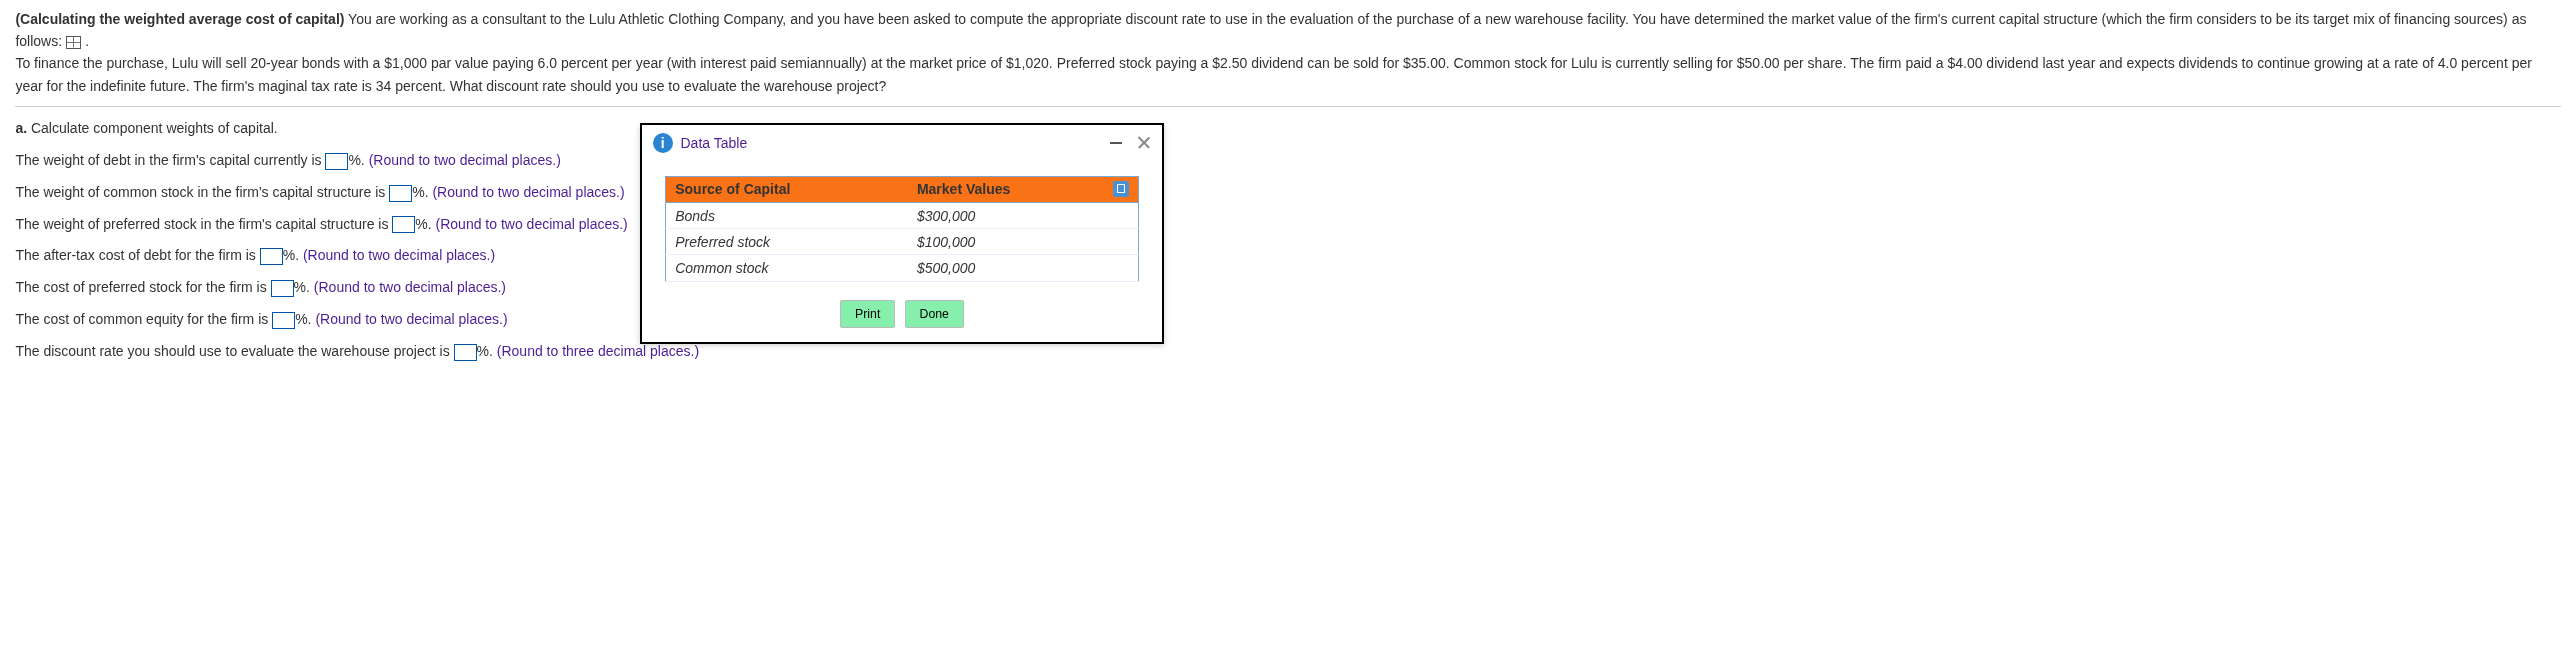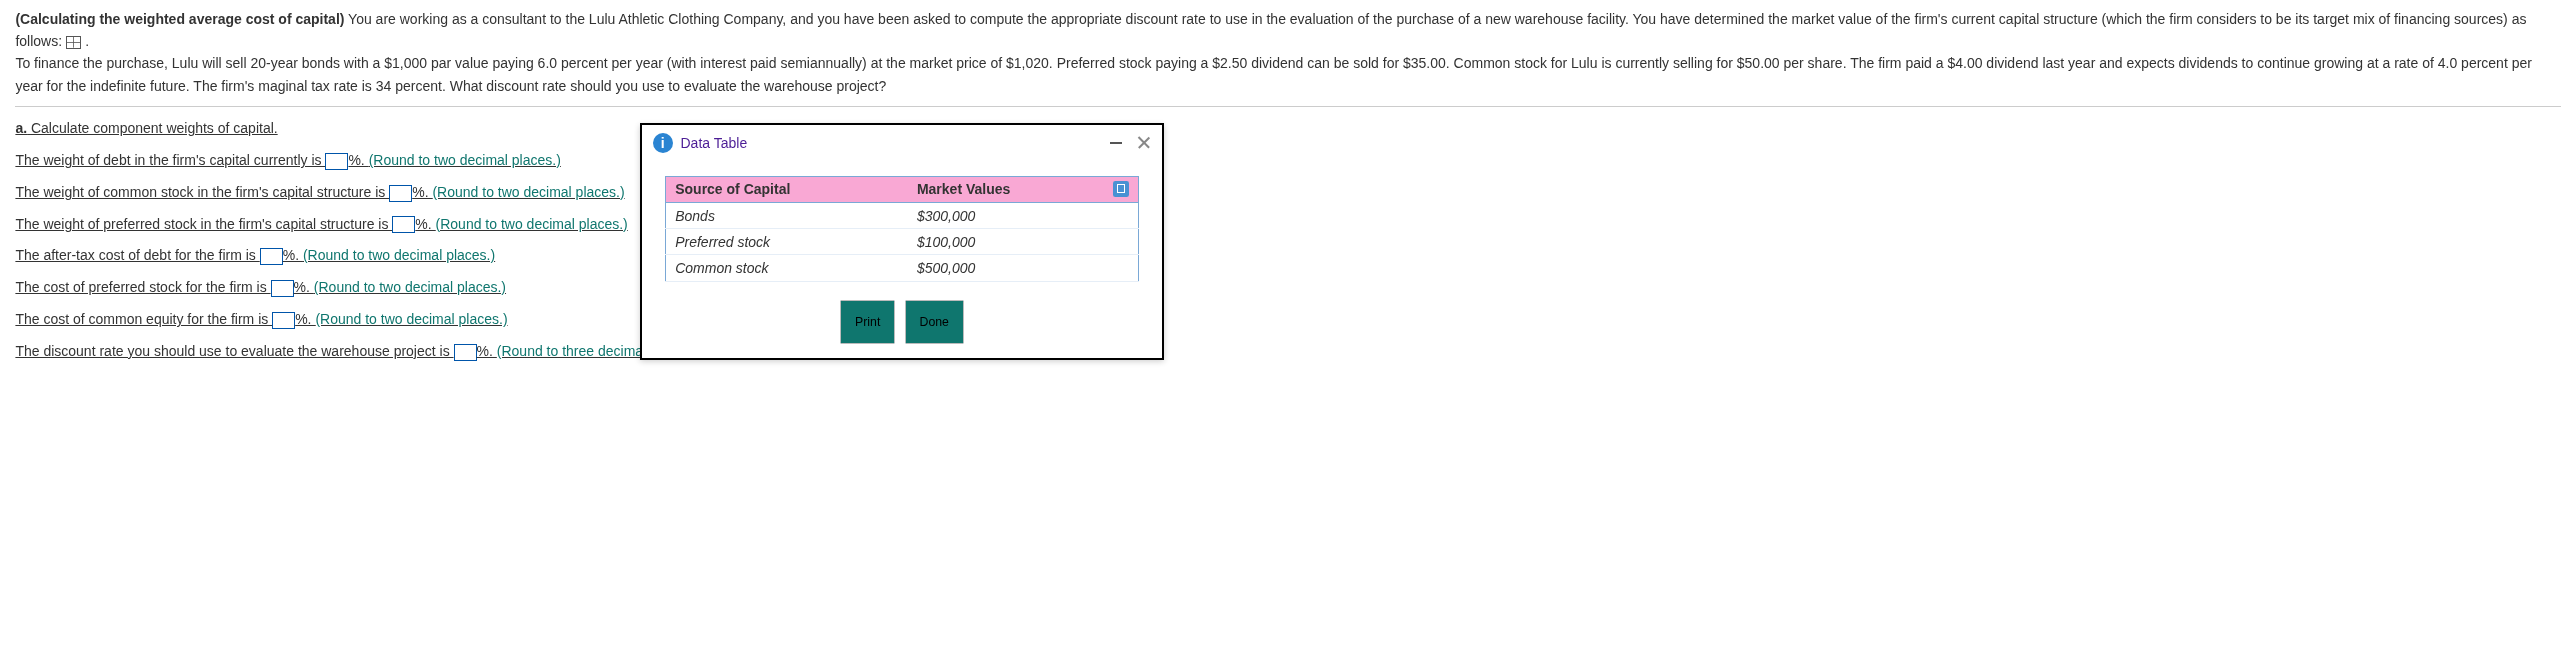--- a/index.html
+++ b/index.html
@@ -17,32 +17,32 @@
       display: inline-block;
       width: 15.4px;
       height: 12.3px;
       border: 1.2px solid #555;
       vertical-align: middle;
       position: relative;
       background: linear-gradient(#555,#555) center/0.8px 100% no-repeat,
                   linear-gradient(#555,#555) center/100% 0.8px no-repeat;
     }
     .divider { border-top: 0.8px solid #ccc; margin: 9.2px 0 6.2px 0; }
-    .section { margin: 7.7px 0; text-decoration: underline; }
+    .section { margin: 7.7px 0; }
     .question-line { margin: 10.8px 0; line-height: 1.5; }
     .input-field {
       width: 23px;
       height: 17px;
       border: 1.2px solid #0055aa;
       vertical-align: middle;
       background: #fff;
       font-size: 12.3px;
       padding: 0 1.5px;
     }
-    .hint { color: #0f766e; }
+    .hint { color: #4c1d95; }
     .part-label { font-weight: bold; }
     
     .popup {
       position: absolute;
       left: 640px;
       top: 123px;
       width: 524px;
       border: 2.3px solid #000;
       background: #fff;
       box-shadow: 0 1.5px 6.2px rgba(0,0,0,0.2);
@@ -74,21 +74,21 @@
     }
     .close-icon::before { transform: rotate(45deg); }
     .close-icon::after { transform: rotate(-45deg); }
     .popup-body { padding: 15.4px 23px 7.7px 23px; }
     .data-table {
       width: 100%;
       border: 0.8px solid #7aa8d6;
       border-collapse: collapse;
     }
     .data-table thead th {
-      background: #f9a8d4;
+      background: #f97316;
       text-align: left;
       padding: 4.6px 9.2px;
       border-bottom: 0.8px solid #7aa8d6;
       font-weight: bold;
     }
     .data-table td {
       padding: 4.6px 9.2px;
       border-bottom: 0.8px solid #e6eef7;
       font-style: italic;
     }
@@ -109,22 +109,22 @@
       border: 1.5px solid #fff;
     }
     .popup-footer {
       display: flex;
       justify-content: center;
       gap: 9.2px;
       padding: 10.8px 0 14px 0;
     }
     .btn {
       border: 0.8px solid #bbb;
-      background: #0f766e;
-      padding: 14px 14px;
+      background: #86efac;
+      padding: 6px 14px;
       font-size: 12.3px;
       cursor: pointer;
       border-radius: 1.5px;
     }
   </style>
 </head>
 <body>
 
 <div class="problem-header">
   <p>

